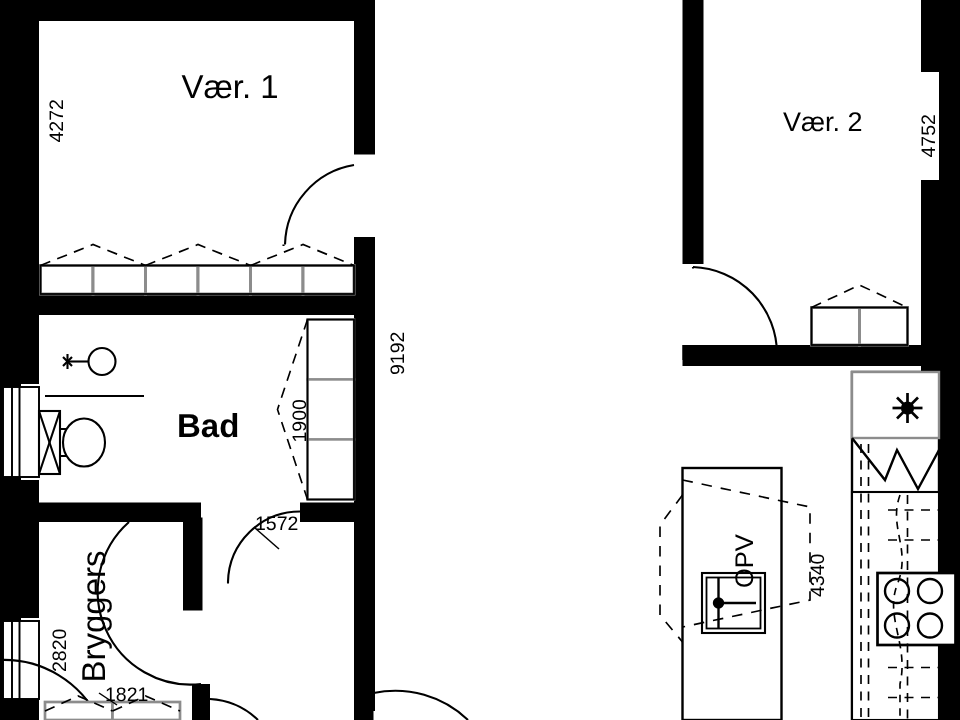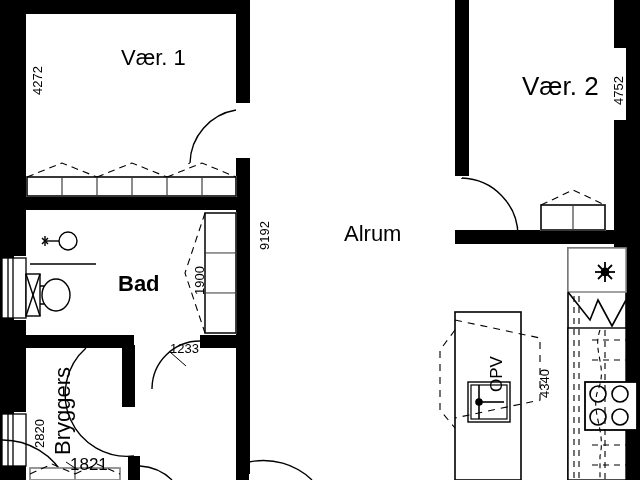--- a/index.html
+++ b/index.html
@@ -235,40 +235,39 @@
 
     <g stroke="#000000" stroke-width="1">
       <line x1="170" y1="352" x2="186" y2="366"></line>
       <line x1="66" y1="462" x2="78" y2="470"></line>
     </g>
 
   </svg>
 
   <div class="room-label" style="left:95px; top:45px; font-size:22px;margin-left:26px;">Vær. 1</div>
 
-  <div class="room-label" style="left:522px; top:71px; font-size:26px;">Vær. 2</div>
-
-  <div class="room-label" style="left:344px; top:221px; font-size:22px;">Alrum</div>
+  <div class="room-label" style="left:522px; top:71px; font-size:18px;">Vær. 2</div>
+
 
   <div class="room-label" style="left:118px; top:271px; font-size:22px;font-weight:bold;">Bad</div>
 
 
   <div class="room-label rot90" style="left:50px; top:455px; font-size:22px;">Bryggers</div>
 
   <div class="dim-label rot90" style="left:30px; top:95px; font-size:13px;">4272</div>
 
   <div class="dim-label rot90" style="left:611px; top:105px; font-size:13px;">4752</div>
 
   <div class="dim-label rot90" style="left:257px; top:250px; font-size:13px;">9192</div>
 
   <div class="dim-label rot90" style="left:192px; top:295px; font-size:13px;">1900</div>
 
-  <div class="dim-label" style="left:170px; top:341px; font-size:13px;">1233</div>
+  <div class="dim-label" style="left:170px; top:341px; font-size:13px;">1572</div>
 
   <div class="dim-label rot90" style="left:32px; top:448px; font-size:13px;">2820</div>
 
-  <div class="dim-label" style="left:70px; top:455px; font-size:17px;">1821</div>
+  <div class="dim-label" style="left:70px; top:455px; font-size:13px;">1821</div>
 
   <div class="dim-label rot90" style="left:537px; top:398px; font-size:13px;">4340</div>
 
   <div class="room-label rot90" style="left:487px; top:392px; font-size:17px;">OPV</div>
 
 </div>
 
 </body></html>

